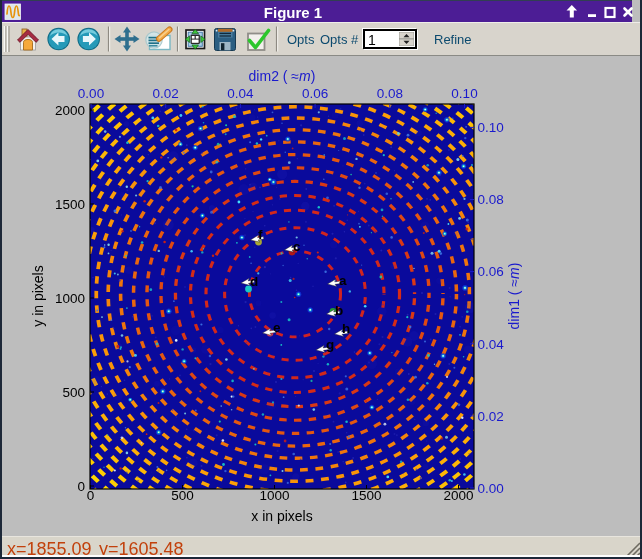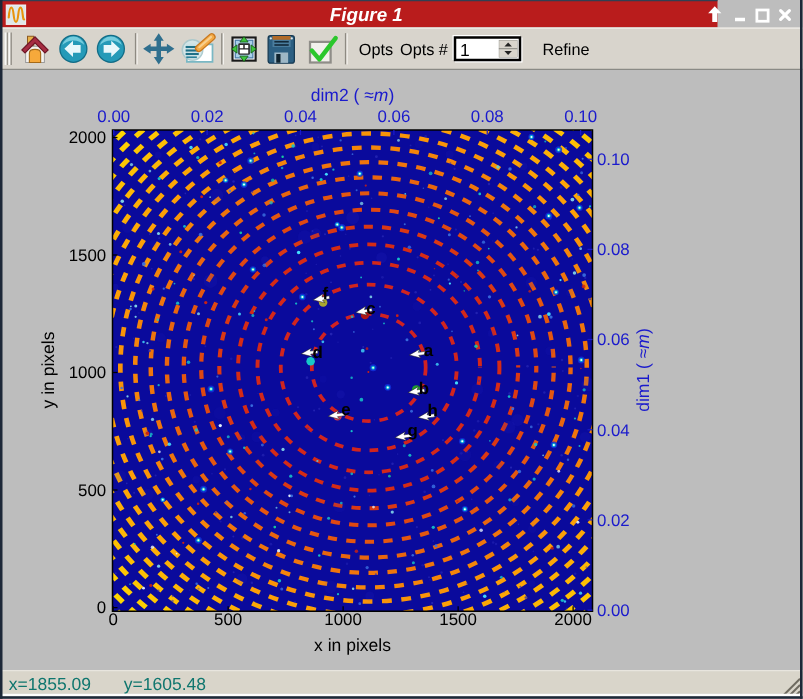--- a/index.html
+++ b/index.html
@@ -1,30 +1,30 @@
 <!DOCTYPE html>
 <html><head><meta charset="utf-8"><style>
 * { margin:0; padding:0; box-sizing:border-box; }
 body { width:642px; height:559px; position:relative; overflow:hidden;
   font-family:"Liberation Sans", sans-serif; background:#bdbdbd; }
 .eb { position:absolute; top:0; width:2px; height:559px; background:#1d2838; z-index:50; }
-.titlebar { position:absolute; left:0; top:0; width:574px; height:22px; background:#b91c1c;
-  border-top:1px solid #313f52;font-style:italic; }
+.titlebar { position:absolute; left:0; top:0; width:632px; height:22px; background:#4c1d95;
+  border-top:1px solid #313f52; }
 .title { position:absolute; left:0; top:3px; width:586px; text-align:center; color:#fff;
   font-size:15px; font-weight:bold; }
 .toolbar { position:absolute; left:0; top:22px; width:642px; height:34px; background:#d8d4cc;
   border-top:1px solid #efede9; border-bottom:1px solid #8a8a85; }
-.tbtext { position:absolute; top:32px; font-size:13px; color:#000000; }
+.tbtext { position:absolute; top:32px; font-size:13px; color:#0c4a6e; }
 .spin { position:absolute; left:363px; top:29px; width:54px; height:20px; background:#fff;
   border:2px solid #000; box-shadow:1px 1px 0 #fff, -1px -1px 0 #fff; }
 .spin .num { position:absolute; left:3px; top:1px; font-size:14px; }
 .spinbtns { position:absolute; right:1px; top:1px; width:15px; height:14px; }
 .statusbar { position:absolute; left:0; top:536px; width:642px; height:19px; background:#d9d5ca;
   border-top:1px solid #e8e5de; }
-.statusbar span { position:absolute; top:2px; font-size:14px; color:#0f766e; }
+.statusbar span { position:absolute; top:2px; font-size:18px; color:#c2410c; }
 .botline { position:absolute; left:0; top:555px; width:642px; height:2px; background:#fdfdfd; }
 .botborder { position:absolute; left:0; top:557px; width:642px; height:2px; background:#1d2838; }
 </style></head>
 <body>
 <svg width="642" height="559" viewBox="0 0 642 559" style="position:absolute;left:0;top:0" font-family="Liberation Sans, sans-serif">
 <rect x="90" y="104" width="384" height="385" fill="#0a0a9c"></rect>
 <clipPath id="pc">
       <rect x="90" y="104" width="384" height="385"></rect>
     </clipPath>
 <g clip-path="url(#pc)">

